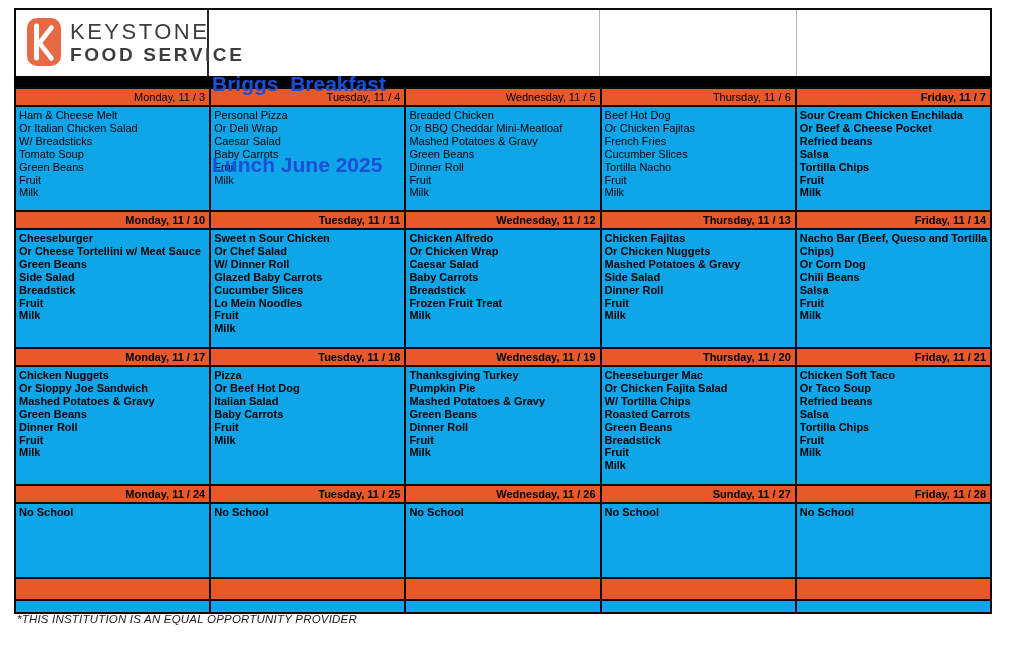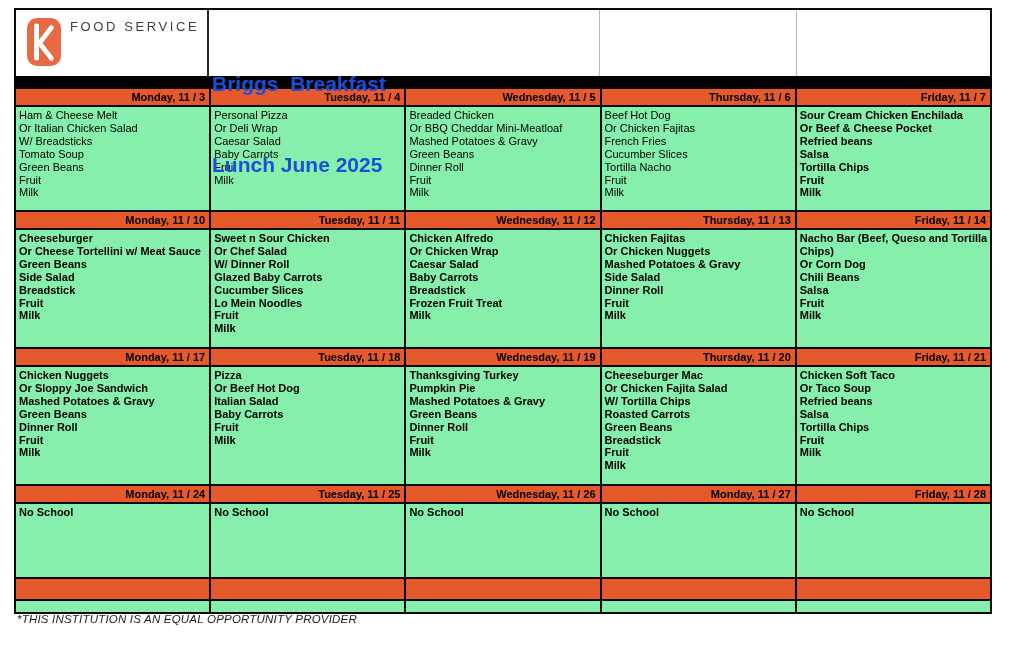--- a/index.html
+++ b/index.html
@@ -53,23 +53,23 @@
     top: 8px;
     color: #3d3d3d;
   }
   .brand-name {
     font-size: 22px;
     letter-spacing: 2.5px;
     font-weight: 400;
     line-height: 28px;
   }
   .brand-tagline {
-    font-size: 13px;
+    font-size: 19px;
     letter-spacing: 2.6px;
-    font-weight: 400;
+    font-weight: 700;
     line-height: 18px;
   }
   .doc-title {
     position: absolute;
     left: 196px;
     top: 6px;
     color: #1d4ed8;
     font-weight: bold;
     font-size: 21px;
     line-height: 27px;
@@ -92,23 +92,23 @@
   .menu-grid th {
     background: var(--header-orange);
     color: #000;
     font-size: 11px;
     font-weight: bold;
     text-align: right;
     padding: 1px 4px 1px 2px;
     height: 18px;
     line-height: 13px;
   }
-  .menu-grid th.regular { font-weight: bold; }
+  .menu-grid th.regular { font-weight: normal; }
   .menu-grid td {
-    background: #86efac;
+    background: #0ea5e9;
     color: #000;
     vertical-align: top;
     text-align: left;
     font-size: 11px;
     font-weight: bold;
     line-height: 12.9px;
     padding: 2px 2px 2px 3px;
     white-space: pre-line;
     overflow: hidden;
   }
@@ -144,20 +144,21 @@
       <div class="title-vline" style="left:583px"></div>
       <div class="title-vline" style="left:780px"></div>
 
       <svg class="logo-badge" viewBox="0 0 34 48" aria-hidden="true">
         <rect x="0" y="0" width="34" height="48" rx="10" fill="var(--logo-orange)"></rect>
         <line x1="9.5" y1="8" x2="9.5" y2="40" stroke="#ffffff" stroke-width="5" stroke-linecap="round"></line>
         <polyline points="24.5,9.5 12.5,25 24.5,40.5" fill="none" stroke="#ffffff" stroke-width="4.6" stroke-linecap="round" stroke-linejoin="round"></polyline>
       </svg>
 
       <div class="brand-text">
+        <div class="brand-name">KEYSTONE</div>
         <div class="brand-tagline">FOOD SERVICE</div>
       </div>
 
       <div class="doc-title">
         <div>Briggs  Breakfast</div>
         <div>Lunch June 2025</div>
       </div>
     </div>
 
     <div class="black-bar"></div>
@@ -303,21 +304,21 @@
 Salsa
 Tortilla Chips
 Fruit
 Milk</td>
         </tr>
 
         <tr>
           <th>Monday, 11 / 24</th>
           <th>Tuesday, 11 / 25</th>
           <th>Wednesday, 11 / 26</th>
-          <th>Monday, 11 / 27</th>
+          <th>Sunday, 11 / 27</th>
           <th>Friday, 11 / 28</th>
         </tr>
         <tr class="h-w4">
           <td>No School</td>
           <td>No School</td>
           <td>No School</td>
           <td>No School</td>
           <td>No School</td>
         </tr>
 

